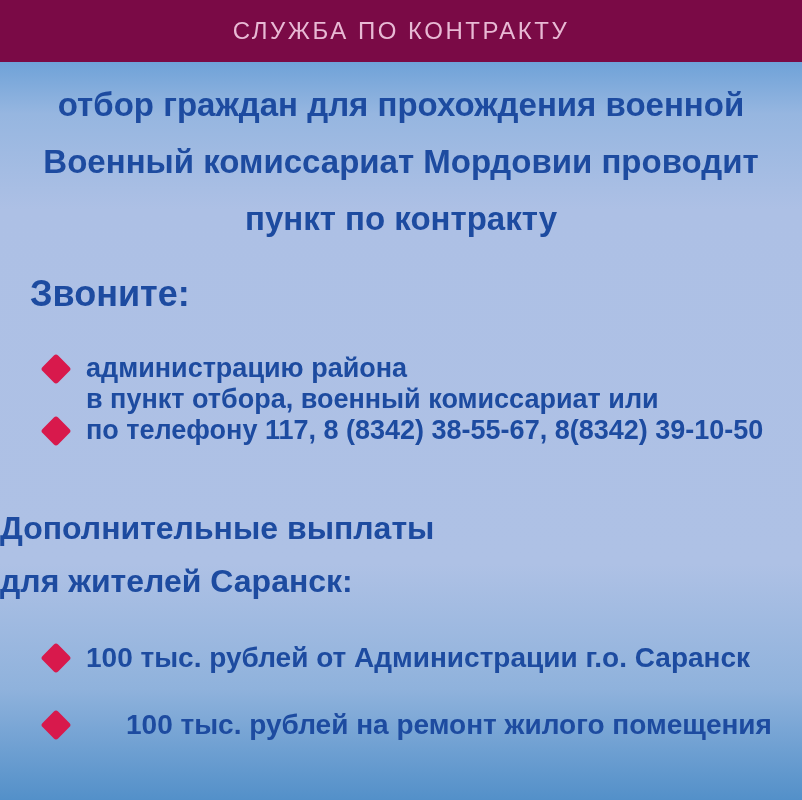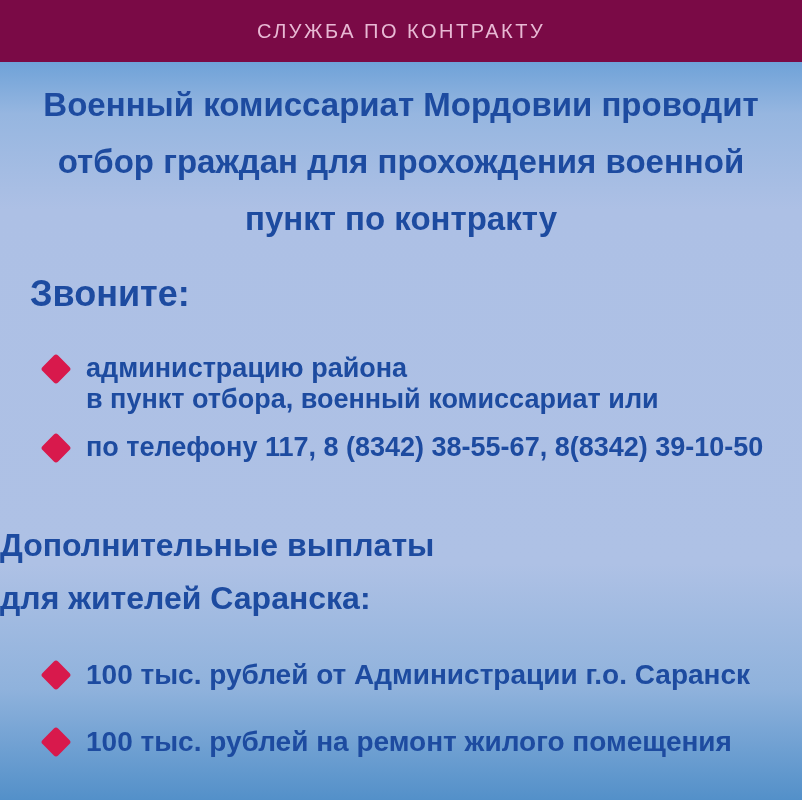--- a/index.html
+++ b/index.html
@@ -23,21 +23,21 @@
   .ribbon {
     height: 62px;
     flex: 0 0 62px;
     background: #7a0a46;
     display: flex;
     align-items: center;
     justify-content: center;
   }
   .ribbon-title {
     color: #e8b9d4;
-    font-size: 20px;
+    font-size: 24px;
     font-weight: 400;
     letter-spacing: 2.5px;
     text-transform: uppercase;
   }
   
   .content {
     flex: 1 1 auto;
     background: linear-gradient(180deg,
       #6fa2d8 0%,
       #96b6e0 7%,
@@ -84,46 +84,46 @@
     border-radius: 3px;
     transform: rotate(45deg);
   }
   .bullet-text {
     font-size: 27px;
     font-weight: 700;
     line-height: 31px;
     padding-left: 6px;
   }
   .list-1 { margin-top: 38px; }
-  .list-1 .bullet-item + .bullet-item { margin-top: 17px; }
+  .list-1 .bullet-item + .bullet-item { }
   .section-heading {
     margin-top: 56px;
     font-size: 32px;
     font-weight: 700;
     line-height: 53px;
   }
   .list-2 { margin-top: 33px; }
-  .list-2 .bullet-item + .bullet-item { margin-top: 34px; }
+  .list-2 .bullet-item + .bullet-item { margin-top: 34px; gap: 40px; }
   .list-2 .bullet-text { font-size: 28px; line-height: 33px; }
   .list-2 .diamond { margin-top: 6px; }
 </style>
 </head>
 <body>
 
 <div class="poster">
 
   <div class="ribbon">
     <div class="ribbon-title">СЛУЖБА ПО КОНТРАКТУ</div>
   </div>
 
   <div class="content">
 
     <div class="intro">
+      <div>отбор граждан для прохождения военной</div>
       <div>Военный комиссариат Мордовии проводит</div>
-      <div>отбор граждан для прохождения военной</div>
       <div>пункт по контракту</div>
     </div>
 
     <div class="call-label">Звоните:</div>
 
     <ul class="bullet-list list-1">
       <li class="bullet-item">
         <span class="diamond-wrap">
           <span class="diamond"></span>
         </span>
@@ -137,21 +137,21 @@
           <span class="diamond"></span>
         </span>
         <span class="bullet-text">
           <div>по телефону 117, 8 (8342) 38-55-67, 8(8342) 39-10-50</div>
         </span>
       </li>
     </ul>
 
     <div class="section-heading">
       <div>Дополнительные выплаты</div>
-      <div>для жителей Саранска:</div>
+      <div>для жителей Саранск:</div>
     </div>
 
     <ul class="bullet-list list-2">
       <li class="bullet-item">
         <span class="diamond-wrap">
           <span class="diamond"></span>
         </span>
         <span class="bullet-text">
           <div>100 тыс. рублей от Администрации г.о. Саранск</div>
         </span>

